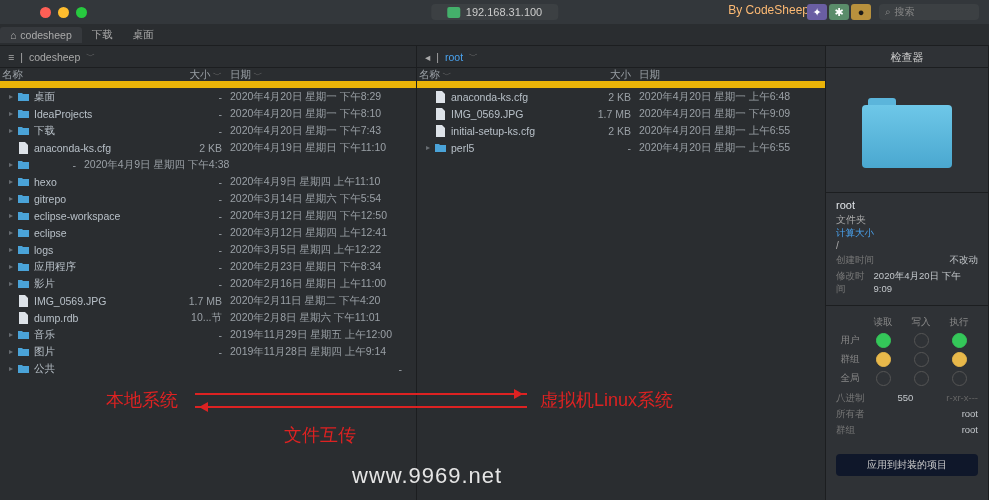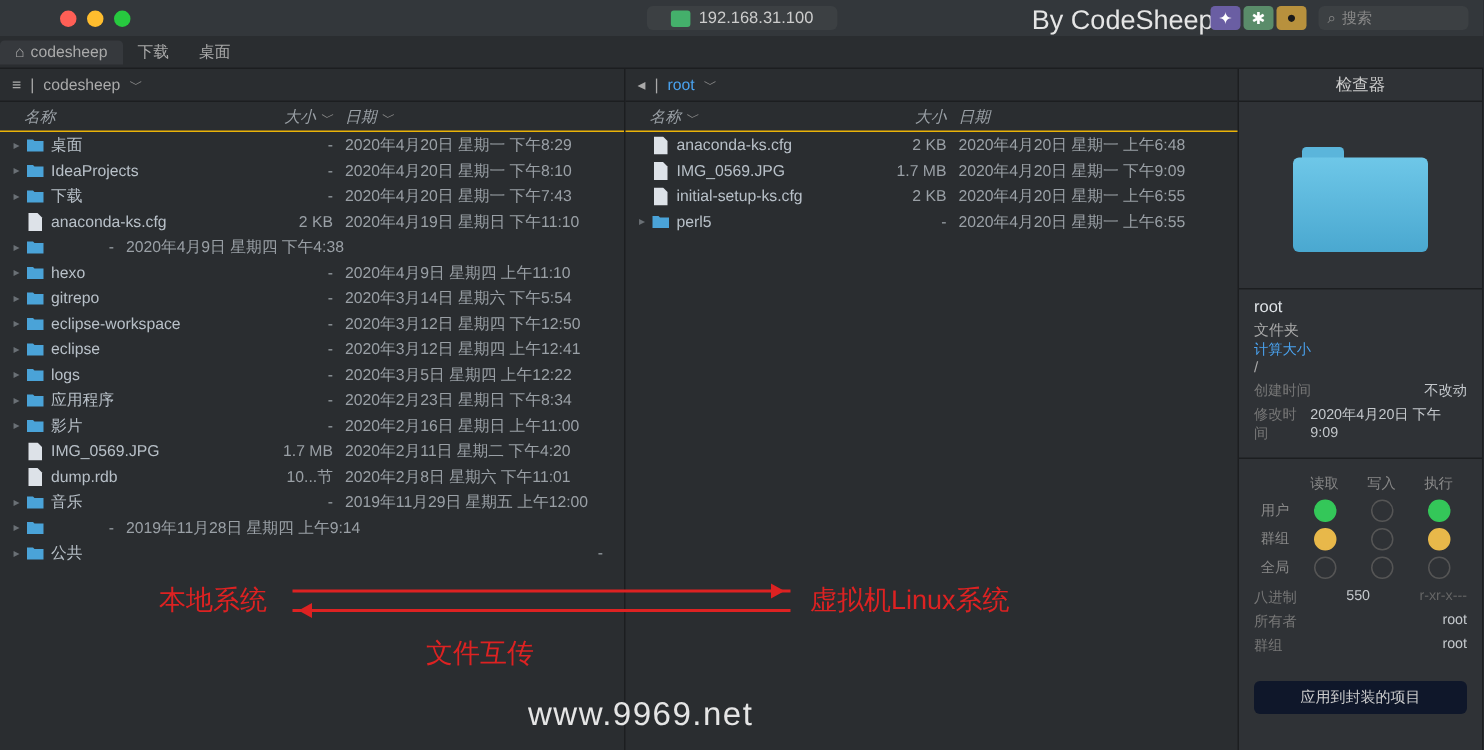--- a/index.html
+++ b/index.html
@@ -3,42 +3,42 @@
 <meta charset="utf-8">
 <style>
 * { margin: 0; padding: 0; box-sizing: border-box; }
 body { font-family: -apple-system, "Helvetica Neue", sans-serif; font-size: 11px; background: #2a2d30; color: #b0b8c0; width: 989px; height: 500px; overflow: hidden; position: relative; }
 .title-bar { height: 24px; display: flex; align-items: center; position: relative; background: #33373b; padding-left: 30px; }
 .traffic { display: flex; gap: 7px; margin-left: 10px; }
 .dot { width: 11px; height: 11px; border-radius: 50%; }
 .dot.r{background:#ff5f56}.dot.y{background:#ffbd2e}.dot.g{background:#27c93f}
 .addr-box { position: absolute; left: 50%; transform: translateX(-50%); background: #3c4043; border-radius: 4px; padding: 2px 16px; display: flex; align-items: center; gap: 6px; font-size: 11px; color: #ccc; }
 .addr-box .badge{width:13px;height:11px;background:#44b06b;border-radius:2px}
-.brand { position: absolute; right: 180px; color: #e5e5e5; font-size: 18px; top: 3px; }
+.brand { position: absolute; right: 180px; color: #fdba74; font-size: 12px; top: 3px; }
 .tool-btns { position: absolute; right: 118px; display: flex; gap: 2px; }
 .tbtn{width:20px;height:16px;border-radius:3px;display:flex;align-items:center;justify-content:center;font-size:11px}
 .tb1{background:#6a5ea3;color:#fff}.tb2{background:#5a8c6a;color:#fff}.tb3{background:#b8913d;color:#1a1a1a}
 .search-top { position: absolute; right: 10px; width: 100px; background: #3c4043; border-radius: 4px; height: 16px; display: flex; align-items: center; padding: 0 6px; color: #888; font-size: 10px; gap: 4px; }
 
 .tabs-row { height: 22px; display: flex; align-items: center; background: #2a2d30; border-bottom: 1px solid #1c1e20; }
 .tabs-row .tab { padding: 2px 10px; color: #aaa; font-size: 10.5px; display:flex;align-items:center;gap:4px}
 .tabs-row .tab.active { background: #36393d; border-radius: 3px 3px 0 0; }
 
 .columns { display: flex; height: 454px; }
 .pane { display: flex; flex-direction: column; border-right: 1px solid #1c1e20; }
 .pane.local { width: 417px; }
 .pane.remote { width: 409px; }
 .pane.inspector { width: 163px; background:#2f3236}
 
 .path-row { height: 22px; display: flex; align-items: center; padding: 0 8px; gap: 6px; color: #aaa; border-bottom:1px solid #1c1e20;font-size:10.5px }
 .path-row .pname { font-weight: 500; }
 .path-row.remote .pname{color:#4aa3f0}
 .chev{font-size:9px;color:#888}
 
-.head-row { height: 20px; display: flex; align-items: center; padding: 0 6px 0 16px; color: #9aa0a6; font-size: 10.5px; border-bottom: 1px solid #eab308; font-style: italic; }
+.head-row { height: 20px; display: flex; align-items: center; padding: 0 6px 0 2px; color: #9aa0a6; font-size: 10.5px; border-bottom: 7px solid #eab308; }
 .col-n{flex:1}.col-s{width:50px;text-align:right;padding-right:8px}.col-d{width:180px}
 
 .file-list { flex: 1; overflow: hidden; }
 .row { display: flex; align-items: center; height: 17px; padding: 0 6px; font-size: 10.5px; }
 .row .tw { width: 10px; text-align: center; color: #6a7075; font-size: 8px; }
 .row .ic { width: 14px; height: 12px; margin-right: 4px; display:flex;align-items:center;justify-content:center}
 .row .nm { flex: 1; white-space: nowrap; overflow: hidden; color: #b8c0c8; }
 .row .sz { width: 50px; text-align: right; color: #9aa0a6; padding-right:8px}
 .row .dt { width: 180px; color: #9aa0a6; }
 
@@ -284,20 +284,21 @@
           <span class="sz">-</span>
           <span class="dt">2019年11月29日 星期五 上午12:00</span>
         </div>
         <div class="row">
           <span class="tw">▸</span>
           <span class="ic">
             <svg class="folder" width="13" height="11" viewBox="0 0 13 11">
               <path d="M1 2h4l1 1h6v7H1z"></path>
             </svg>
           </span>
+          <span class="nm">图片</span>
           <span class="sz">-</span>
           <span class="dt">2019年11月28日 星期四 上午9:14</span>
         </div>
         <div class="row">
           <span class="tw">▸</span>
           <span class="ic">
             <svg class="folder" width="13" height="11" viewBox="0 0 13 11">
               <path d="M1 2h4l1 1h6v7H1z"></path>
             </svg>
           </span>

